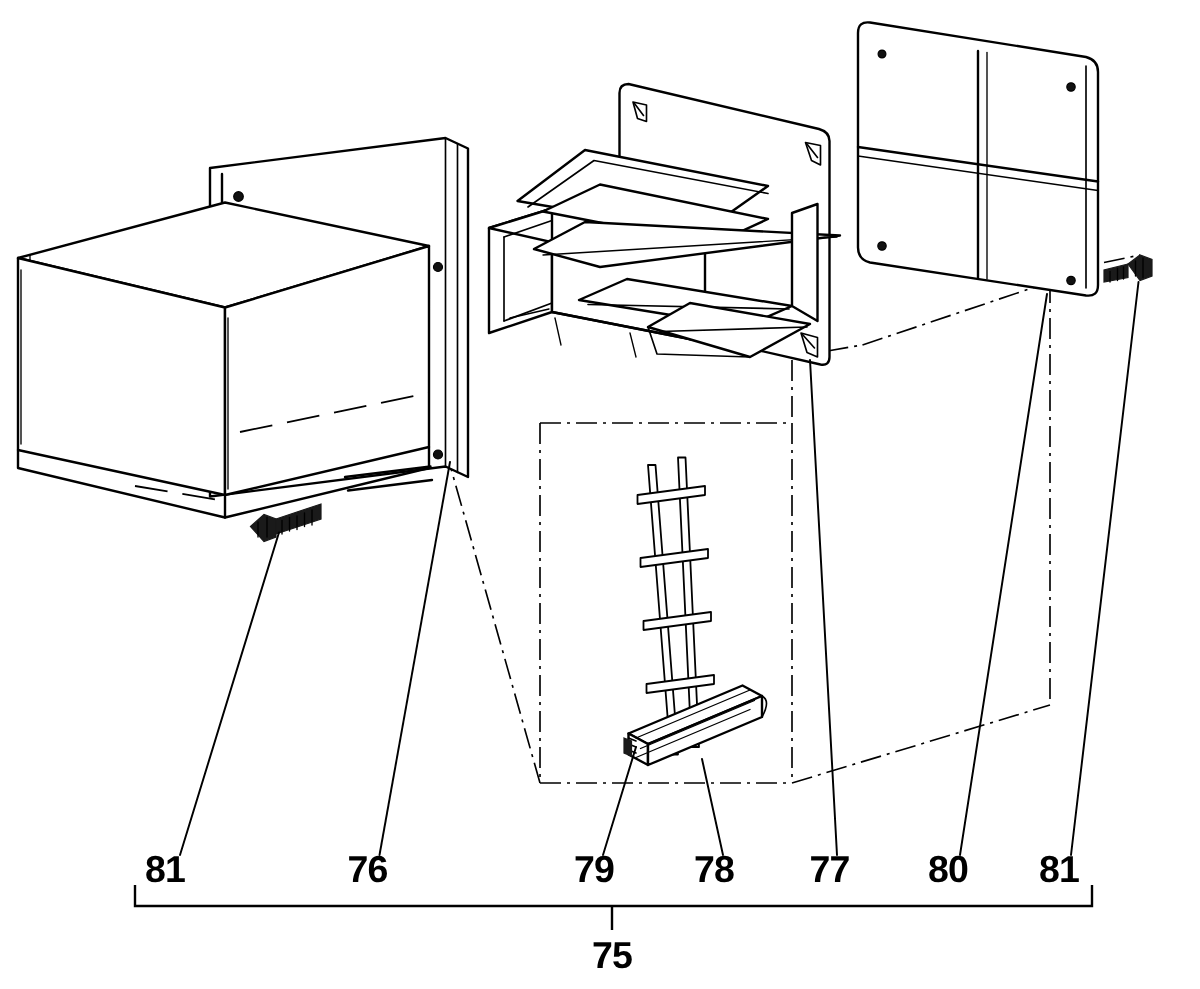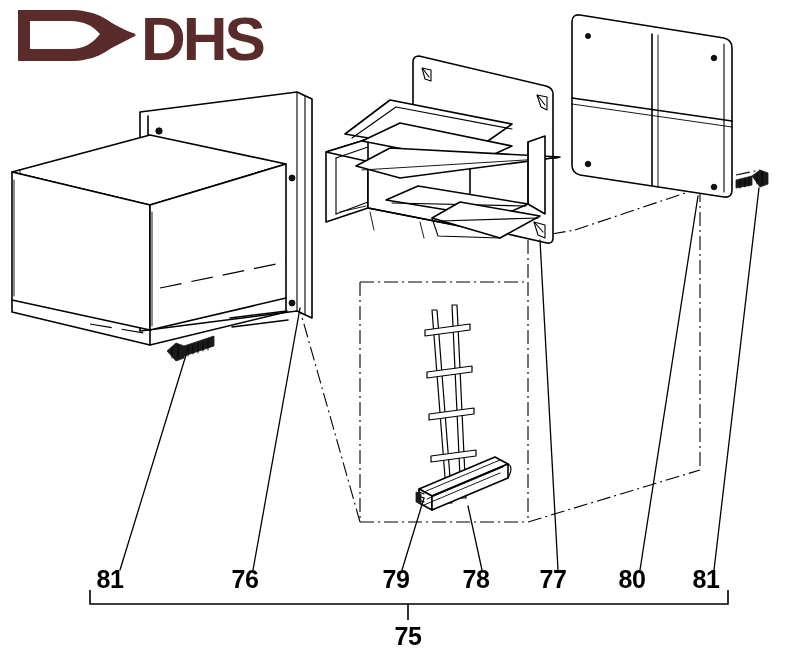--- a/index.html
+++ b/index.html
@@ -110,31 +110,20 @@
     stroke-width: 1.2;
     stroke-dasharray: 22 10;
     stroke-linecap: butt;
   }
 </style>
 </head>
 <body>
 
 <div id="page">
 
-  <div id="logo-wrap">
-    <svg width="270" height="64" viewBox="0 0 270 64">
-
-      <path fill="#5a2b2b" fill-rule="evenodd" d="M10,6 L62,6 C85,6 99,14 110,24 L128,30 L110,38 C99,49 85,57 62,57 L10,57 Z
-               M22,17 L62,17 C76,17 85,22 92,30 C85,39 76,45 62,45 L22,45 Z"></path>
-
-      <path fill="#5a2b2b" d="M86,10 L128,31.5 L86,53 L86,40 L100,31.5 L86,23 Z"></path>
-
-      <text x="133" y="56" style="font-family:'Liberation Sans',sans-serif;font-size:62px;font-weight:700;fill:#5a2b2b;letter-spacing:-3px;">DHS</text>
-    </svg>
-  </div>
 
   <div id="diagram-wrap">
   <svg width="800" height="659" viewBox="0 0 800 659">
 
     <g>
       <path class="centerline" d="M360,282 L360,522"></path>
       <path class="centerline" d="M360,282 L528,282"></path>
       <path class="centerline" d="M360,522 L528,522"></path>
       <path class="centerline" d="M528,282 L528,522"></path>
       <path class="centerline" d="M528,240 L528,282"></path>

